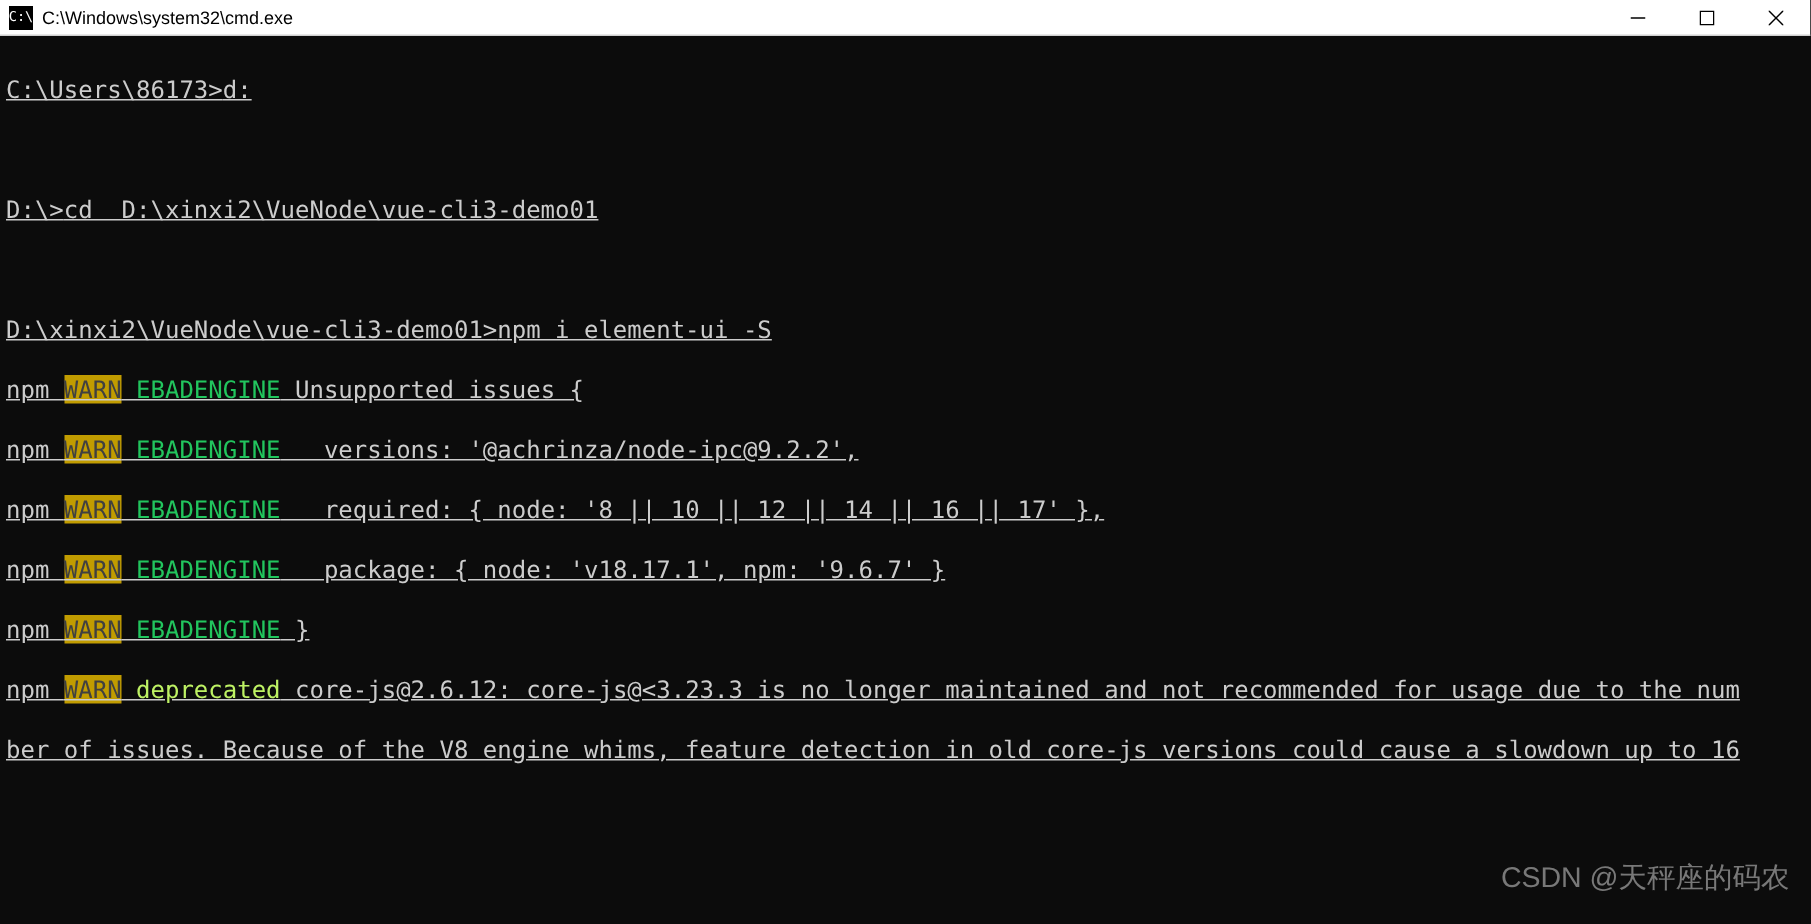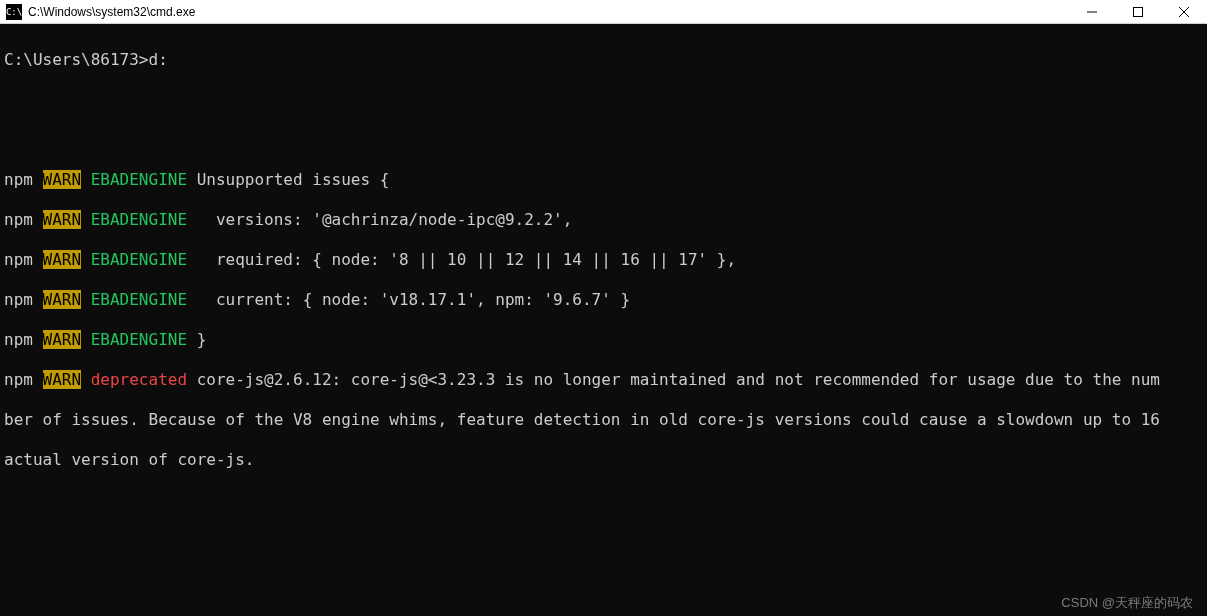--- a/index.html
+++ b/index.html
@@ -43,32 +43,32 @@
     align-items: center;
     justify-content: center;
     color: #000;
   }
   .winbtn svg { width: 10px; height: 10px; }
   .term {
     padding: 6px 4px;
     line-height: 20px;
     white-space: pre;
   }
-  .line { min-height: 20px; }
+  .line { min-height: 20px; text-decoration: underline; }
   .prompt { color: #cccccc; }
-  .warn-badge { background: #c19c00; color: #000000; }
+  .warn-badge { background: #c19c00; color: #404040; }
   .ebad { color: #22c55e; }
-  .deprecated { color: #ef4444; }
+  .deprecated { color: #bef264; }
   .watermark {
     position: absolute;
     right: 14px;
-    bottom: 4px;
+    bottom: 18px;
     color: rgba(210,210,210,0.55);
     font-family: "Microsoft YaHei", sans-serif;
-    font-size: 13px;
+    font-size: 19px;
     pointer-events: none;
   }
 </style>
 </head>
 <body>
 
 <div class="titlebar">
   <div class="icon">C:\</div>
   <div class="title">C:\Windows\system32\cmd.exe</div>
   <div class="winbtn">
@@ -85,29 +85,30 @@
     <svg viewBox="0 0 10 10">
         <line x1="0" y1="0" x2="10" y2="10" stroke="#000" stroke-width="1"></line>
         <line x1="10" y1="0" x2="0" y2="10" stroke="#000" stroke-width="1"></line>
       </svg>
   </div>
 </div>
 
 <div class="term">
 <div class="line"><span class="prompt">C:\Users\86173&gt;</span><span>d:</span></div>
 <div class="line"></div>
+<div class="line"><span class="prompt">D:\&gt;</span><span>cd  D:\xinxi2\VueNode\vue-cli3-demo01</span></div>
 <div class="line"></div>
+<div class="line"><span class="prompt">D:\xinxi2\VueNode\vue-cli3-demo01&gt;</span><span>npm i element-ui -S</span></div>
 <div class="line"><span>npm </span><span class="warn-badge">WARN</span><span class="ebad"> EBADENGINE</span><span> Unsupported issues {</span></div>
 <div class="line"><span>npm </span><span class="warn-badge">WARN</span><span class="ebad"> EBADENGINE</span><span>   versions: '@achrinza/node-ipc@9.2.2',</span></div>
 <div class="line"><span>npm </span><span class="warn-badge">WARN</span><span class="ebad"> EBADENGINE</span><span>   required: { node: '8 || 10 || 12 || 14 || 16 || 17' },</span></div>
-<div class="line"><span>npm </span><span class="warn-badge">WARN</span><span class="ebad"> EBADENGINE</span><span>   current: { node: 'v18.17.1', npm: '9.6.7' }</span></div>
+<div class="line"><span>npm </span><span class="warn-badge">WARN</span><span class="ebad"> EBADENGINE</span><span>   package: { node: 'v18.17.1', npm: '9.6.7' }</span></div>
 <div class="line"><span>npm </span><span class="warn-badge">WARN</span><span class="ebad"> EBADENGINE</span><span> }</span></div>
 <div class="line"><span>npm </span><span class="warn-badge">WARN</span><span class="deprecated"> deprecated</span><span> core-js@2.6.12: core-js@&lt;3.23.3 is no longer maintained and not recommended for usage due to the num</span></div>
 <div class="line">ber of issues. Because of the V8 engine whims, feature detection in old core-js versions could cause a slowdown up to 16</div>
-<div class="line">actual version of core-js.</div>
 <div class="line"></div>
 
 
 
 
 
 
 
 
 

